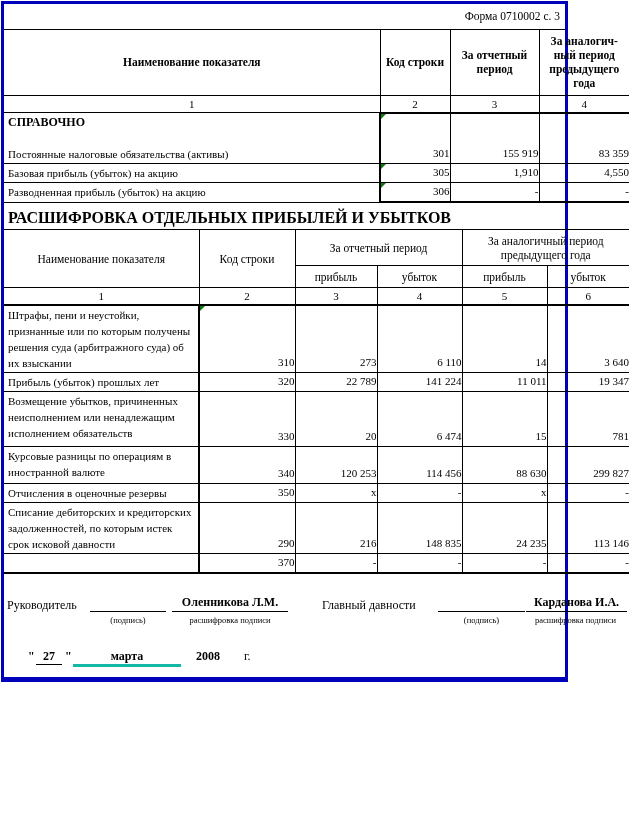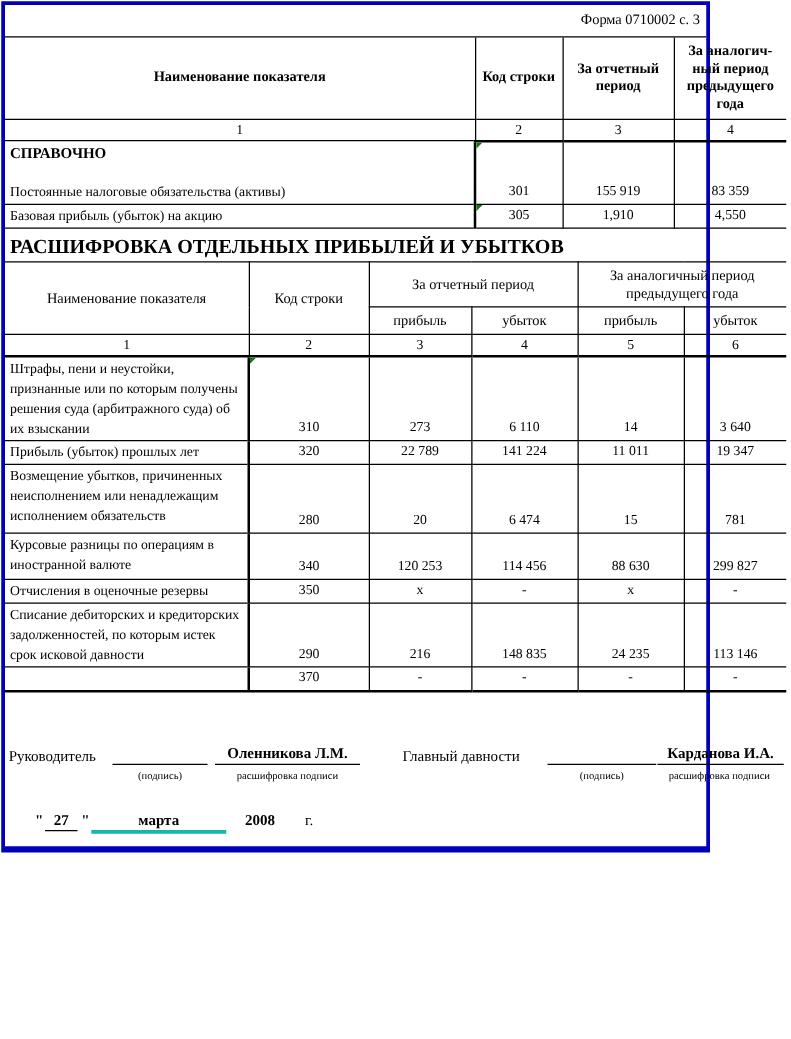--- a/index.html
+++ b/index.html
@@ -18,21 +18,21 @@
   table { border-collapse:collapse; table-layout:fixed; width:625px; }
   td { border:1px solid #000; font-size:11px; line-height:16px; padding:0;
        overflow:hidden; vertical-align:middle; }
   td:first-child { border-left:none; }
   td:last-child  { border-right:none; }
   .t1 tr.hdr td { border-top:none;font-weight:bold; }
 
   td.namecell { text-align:left; padding:1px 2px 1px 4px; vertical-align:top; }
   td.hcell    { text-align:center; vertical-align:middle; font-size:11.5px; line-height:14px; padding:1px 2px; }
   td.num      { text-align:center; font-size:11px; }
-  td.val      { text-align:center; vertical-align:bottom; padding-bottom:2px; }
+  td.val      { text-align:right; vertical-align:bottom; padding-bottom:2px; }
 
   tr.colnums td { height:16px; text-align:center; }
 
   
   .t1 tr.colnums td.bb, .t1 tr.last td.bb { border-bottom:2px solid #000; }
   .t1 td.bl { border-left:2px solid #000; }
   .t2 tr.colnums td { border-bottom:2px solid #000; }
   .t2 td.bl { border-left:2px solid #000; }
   .t2 tr.last td { border-bottom:2px solid #000; }
 
@@ -107,20 +107,26 @@
       </td>
       <td class="val bl rel"><span class="corner"></span><span>301</span></td>
       <td class="val">155 919</td>
       <td class="val">83 359</td>
     </tr>
     <tr style="height:18px">
       <td class="namecell">Базовая прибыль (убыток) на акцию</td>
       <td class="val bl rel"><span class="corner"></span><span>305</span></td>
       <td class="val">1,910</td>
       <td class="val">4,550</td>
+    </tr>
+    <tr class="last" style="height:18px">
+      <td class="namecell">Разводненная прибыль (убыток) на акцию</td>
+      <td class="val bl bb rel"><span class="corner"></span><span>306</span></td>
+      <td class="val bb">-</td>
+      <td class="val bb">-</td>
     </tr>
   </tbody>
     </table>
 
   <div class="section-title">РАСШИФРОВКА ОТДЕЛЬНЫХ ПРИБЫЛЕЙ И УБЫТКОВ</div>
 
   <table class="t2">
     <colgroup>
       <col style="width:195px">
         <col style="width:96px">
@@ -161,21 +167,21 @@
     <tr style="height:18px">
       <td class="namecell">Прибыль (убыток) прошлых лет</td>
       <td class="val bl">320</td>
       <td class="val">22 789</td>
       <td class="val">141 224</td>
       <td class="val">11 011</td>
       <td class="val">19 347</td>
     </tr>
     <tr style="height:55px">
       <td class="namecell">Возмещение убытков, причиненных неисполнением или ненадлежащим исполнением обязательств</td>
-      <td class="val bl">280</td>
+      <td class="val bl">330</td>
       <td class="val">20</td>
       <td class="val">6 474</td>
       <td class="val">15</td>
       <td class="val">781</td>
     </tr>
     <tr style="height:37px">
       <td class="namecell">Курсовые разницы по операциям в иностранной валюте</td>
       <td class="val bl">340</td>
       <td class="val">120 253</td>
       <td class="val">114 456</td>

